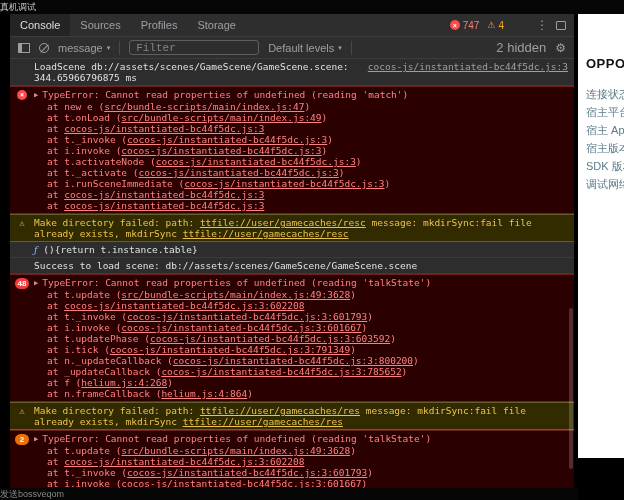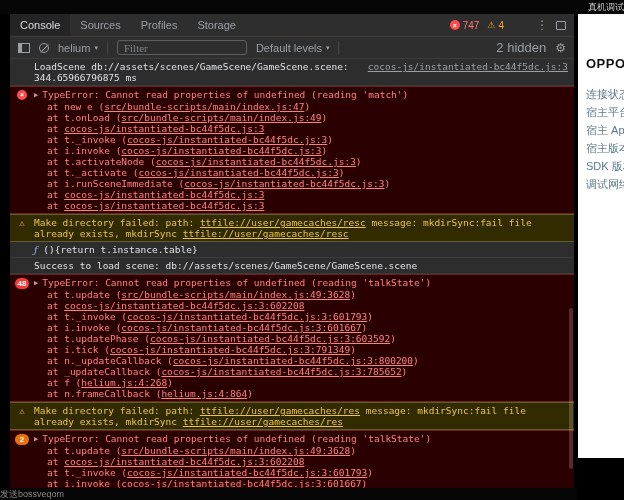--- a/index.html
+++ b/index.html
@@ -1,20 +1,20 @@
 <!DOCTYPE html>
 <html><head>
 <meta charset="utf-8">
 <style>
   *{box-sizing:border-box;margin:0;padding:0}
   html,body{width:624px;height:500px;overflow:hidden}
   body{background:#000;font-family:"Liberation Sans",sans-serif;position:relative}
 
   .topbar{position:absolute;left:0;top:0;width:624px;height:14px;background:#060606;color:#c9c9c9;
-    font-size:9px;display:flex;align-items:center;justify-content:flex-end}
+    font-size:9px;display:flex;align-items:center;justify-content:flex-start}
 
   .devtools{position:absolute;left:10px;top:14px;width:564px;height:474px;background:#242424;
     display:flex;flex-direction:column}
 
   .tabbar{height:23px;background:#2e2e2e;border-bottom:1px solid #3d3d3d;display:flex;align-items:stretch;flex:none}
   .tabs{display:flex}
   .tab{padding:0 10px;font-size:11px;color:#9aa0a6;display:flex;align-items:center;cursor:default}
   .tab.active{background:#242424;color:#dadce0}
   .tab-right{margin-left:auto;display:flex;align-items:center;gap:8px;padding-right:8px}
   .err-chip{color:#ff7b72;font-size:10px;display:flex;gap:3px;align-items:center}
@@ -29,21 +29,21 @@
     gap:9px;padding:0 8px;flex:none}
   .icon-panel{width:12px;height:10px;border:1px solid #9aa0a6;position:relative;flex:none}
   .icon-panel::before{content:"";position:absolute;left:0;top:0;width:3px;height:100%;background:#9aa0a6}
   .icon-clear{width:10px;height:10px;border:1px solid #9aa0a6;border-radius:50%;position:relative;flex:none}
   .icon-clear::before{content:"";position:absolute;left:-1px;top:4px;width:11px;height:1px;background:#9aa0a6;
     transform:rotate(-45deg)}
   .dd{font-size:11px;color:#9aa0a6;display:flex;align-items:center;gap:4px;white-space:nowrap}
   .dd .caret-dn{font-size:7px}
   .sep{width:1px;height:14px;background:#474747;flex:none}
   .filter{width:130px;height:15px;background:#2e2e2e;border:1px solid #5f5f5f;border-radius:3px;color:#dadce0;
-    font-size:11px;padding:0 6px;outline:none;font-family:Liberation Serif, serif}
+    font-size:11px;padding:0 6px;outline:none;font-family:Liberation Mono, monospace}
   .filter::placeholder{color:#80868b}
   .hidden-count{margin-left:auto;font-size:13px;color:#9aa0a6;white-space:nowrap}
   .gear{color:#9aa0a6;font-size:12px}
 
   .console{flex:1;overflow:hidden;font-family:"DejaVu Sans Mono",monospace;font-size:9.5px;position:relative;
     background:#242424}
   .msg{display:flex;border-bottom:1px solid rgba(255,255,255,0.07);padding:2px 6px 2px 0;color:#dfe1e5}
   .msg.log{background:#2d2d2d}
   .msg.error{background:#2b0000;border-top:1px solid rgba(255,110,110,0.3);
     border-bottom:1px solid rgba(255,110,110,0.3);color:#ff8080}
@@ -102,21 +102,21 @@
       </span>
       <span class="kebab">⋮</span>
       <span class="dock"></span>
     </div>
   </div>
 
   <div class="toolbar">
     <span class="icon-panel"></span>
     <span class="icon-clear"></span>
     <span class="dd">
-      <span>helium</span>
+      <span>message</span>
       <span class="caret-dn">▾</span>
     </span>
     <span class="sep"></span>
     <input class="filter" placeholder="Filter" style="">
     <span class="dd">
       <span>Default levels</span>
       <span class="caret-dn">▾</span>
     </span>
     <span class="sep"></span>
     <span class="hidden-count">2 hidden</span>

